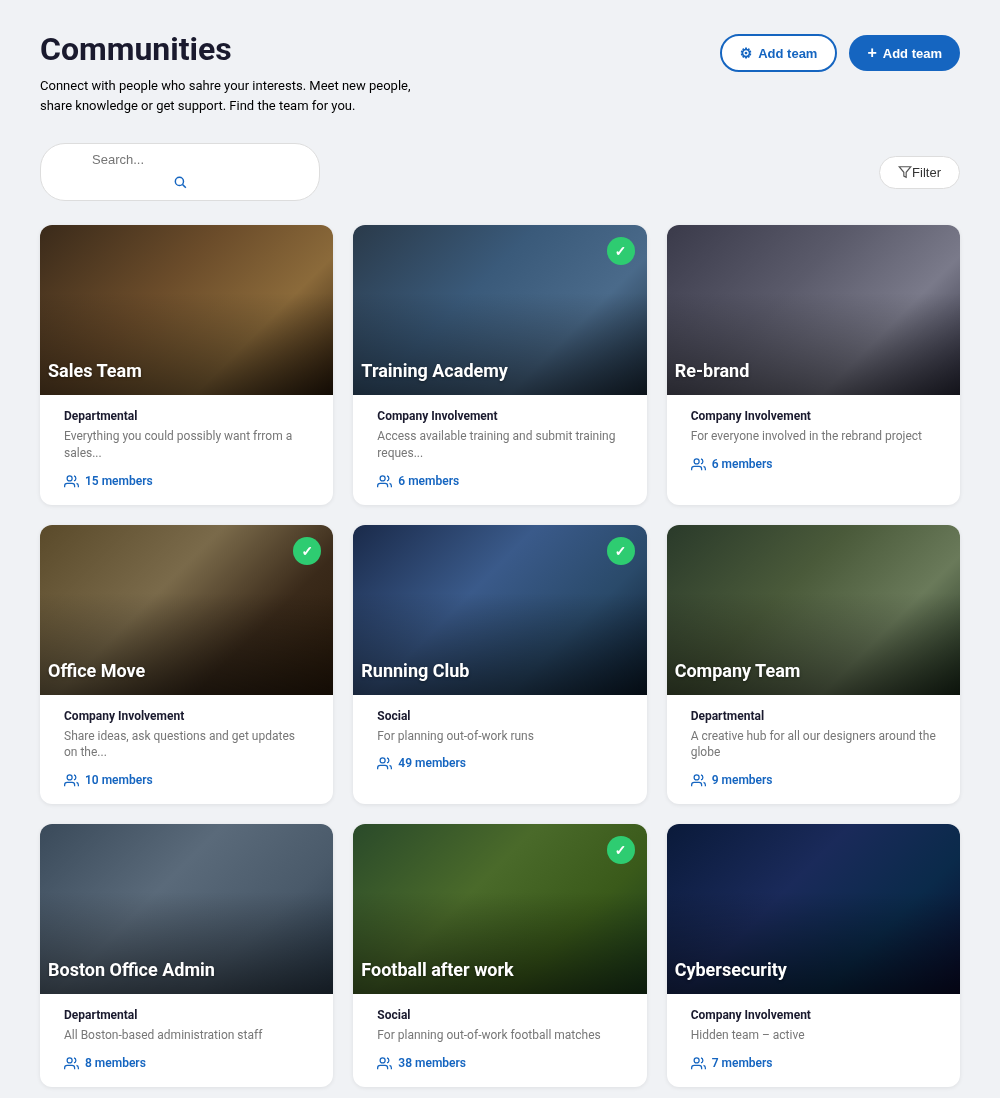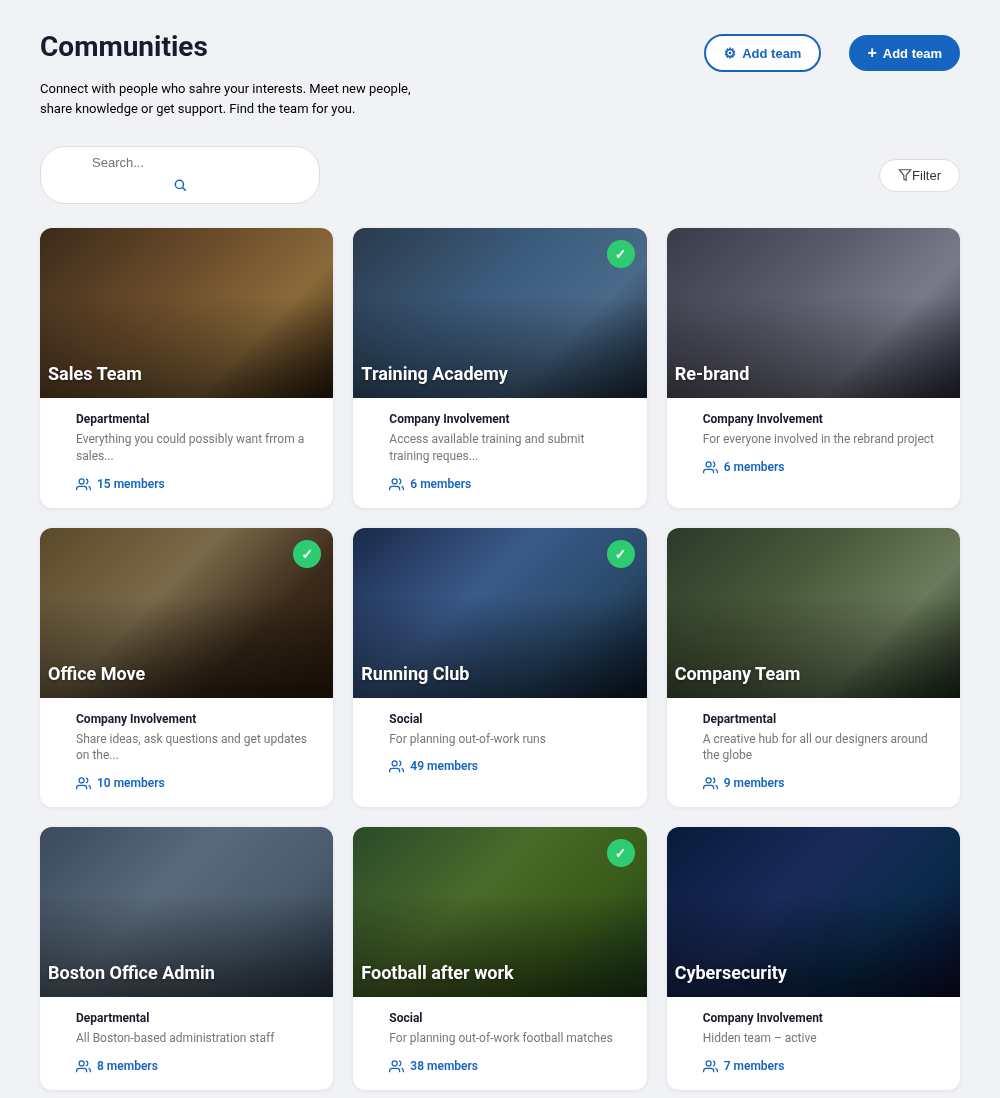--- a/index.html
+++ b/index.html
@@ -14,34 +14,34 @@
       background: #f0f2f5;
       padding: 30px 40px 40px;
     }
     .header {
       display: flex;
       justify-content: space-between;
       align-items: flex-start;
       margin-bottom: 28px;
     }
     .header-left h1 {
-      font-size: 28px;
+      font-size: 32px;
       font-weight: 700;
       color: #1a1a2e;
-      margin-bottom: 16px;
+      margin-bottom: 8px;
     }
     .header-left p {
       font-size: 13px;
       color: #000000;
       max-width: 400px;
       line-height: 1.5;
     }
     .header-buttons {
       display: flex;
-      gap: 28px;
+      gap: 12px;
       align-items: center;
       margin-top: 4px;
     }
     .btn-outline {
       display: flex;
       align-items: center;
       gap: 6px;
       padding: 9px 18px;
       border: 2px solid #1565c0;
       background: white;
@@ -146,21 +146,20 @@
       border-radius: 50%;
       display: flex;
       align-items: center;
       justify-content: center;
       color: white;
       font-size: 14px;
       font-weight: 700;
     }
     .card-body {
       padding: 14px 24px 16px;
-      margin-left: 12px;
     }
     .card-category {
       font-size: 12px;
       font-weight: 700;
       color: #1a1a2e;
       margin-bottom: 5px;
     }
     .card-desc {
       font-size: 12px;
       color: #777;

